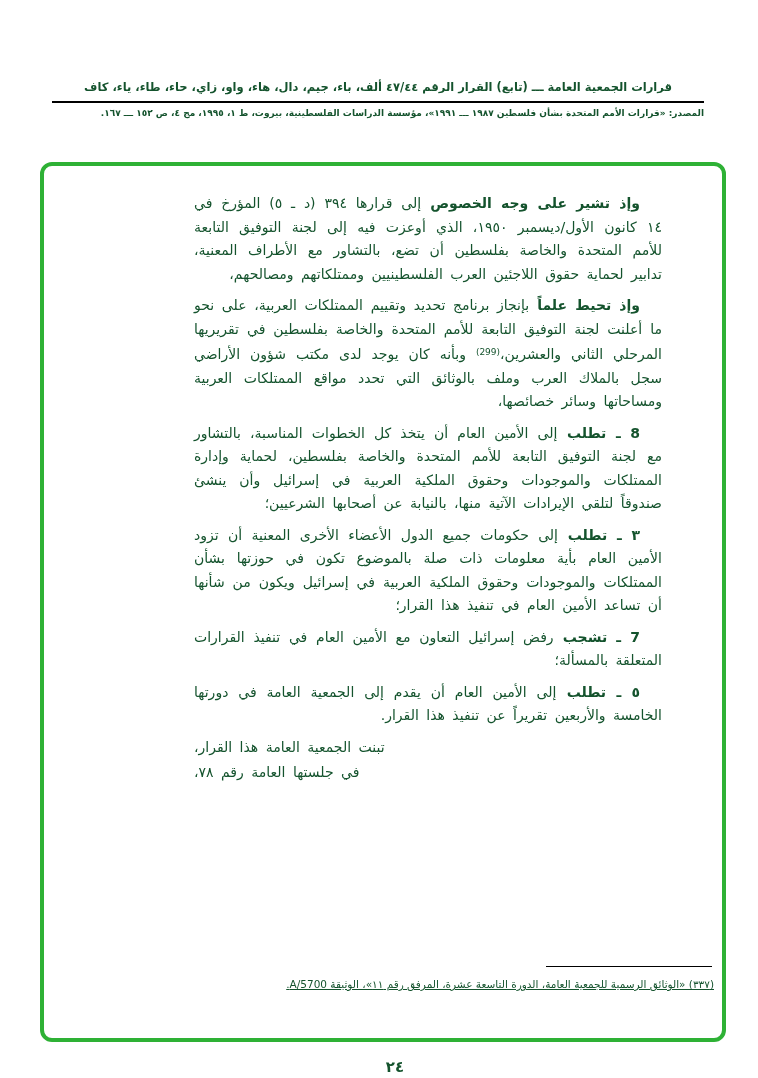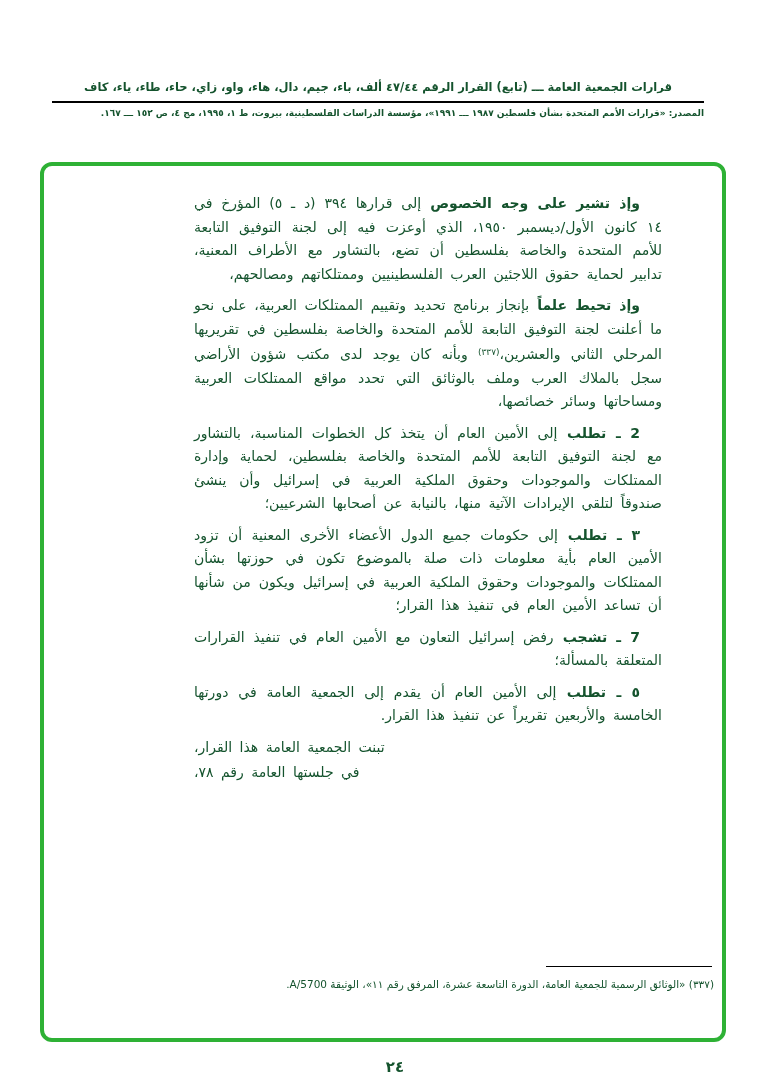--- a/index.html
+++ b/index.html
@@ -18,21 +18,21 @@
   }
   .res-text{
     position:absolute;top:26px;right:60px;width:468px;
     direction:rtl;text-align:justify;font-size:14px;line-height:23.5px;
     word-spacing:3px;
   }
   .res-text p{margin:0 0 8px;text-indent:22px;}
   .res-text p.closing{text-indent:6px;text-align:left;margin:2px 0 2px;}
   .lead{font-weight:700;}
   .fn-ref{font-size:9px;vertical-align:4px;}
-  .footnote-block{position:absolute;bottom:44px;right:8px;width:430px;direction:rtl;}
+  .footnote-block{position:absolute;bottom:44px;right:8px;width:430px;direction:rtl;text-decoration:underline;}
   .footnote-rule{border:0;border-top:1.5px solid #000;width:166px;margin:0 2px 8px 0;}
   .footnote-text{font-size:10.5px;line-height:19px;text-align:justify;padding-right:14px;text-indent:-14px;}
   .page-number{position:absolute;bottom:6px;left:16px;width:100%;text-align:center;font-size:15px;font-weight:700;}
 </style>
 </head>
 <body>
 
 <div class="page">
 
   <div class="doc-header">
@@ -40,23 +40,23 @@
     <hr class="header-rule">
     <div class="doc-source">المصدر: «قرارات الأمم المتحدة بشأن فلسطين ١٩٨٧ ـــ ١٩٩١»، مؤسسة الدراسات الفلسطينية، بيروت، ط ١، ١٩٩٥، مج ٤، ص ١٥٢ ـــ ١٦٧.</div>
   </div>
 
   <div class="res-box" style="border-color: rgb(46, 177, 53);">
 
     <div class="res-text">
 
       <p><span class="lead">وإذ تشير على وجه الخصوص </span><span>إلى قرارها ٣٩٤ (د ـ ٥) المؤرخ في ١٤ كانون الأول/ديسمبر ١٩٥٠، الذي أوعزت فيه إلى لجنة التوفيق التابعة للأمم المتحدة والخاصة بفلسطين أن تضع، بالتشاور مع الأطراف المعنية، تدابير لحماية حقوق اللاجئين العرب الفلسطينيين وممتلكاتهم ومصالحهم،</span></p>
 
-      <p><span class="lead">وإذ تحيط علماً </span><span>بإنجاز برنامج تحديد وتقييم الممتلكات العربية، على نحو ما أعلنت لجنة التوفيق التابعة للأمم المتحدة والخاصة بفلسطين في تقريريها المرحلي الثاني والعشرين،</span><span class="fn-ref">(٣٣٧)</span><span> وبأنه كان يوجد لدى مكتب شؤون الأراضي سجل بالملاك العرب وملف بالوثائق التي تحدد مواقع الممتلكات العربية ومساحاتها وسائر خصائصها،</span></p>
+      <p><span class="lead">وإذ تحيط علماً </span><span>بإنجاز برنامج تحديد وتقييم الممتلكات العربية، على نحو ما أعلنت لجنة التوفيق التابعة للأمم المتحدة والخاصة بفلسطين في تقريريها المرحلي الثاني والعشرين،</span><span class="fn-ref">(299)</span><span> وبأنه كان يوجد لدى مكتب شؤون الأراضي سجل بالملاك العرب وملف بالوثائق التي تحدد مواقع الممتلكات العربية ومساحاتها وسائر خصائصها،</span></p>
 
-      <p><span class="lead">2 ـ تطلب </span><span>إلى الأمين العام أن يتخذ كل الخطوات المناسبة، بالتشاور مع لجنة التوفيق التابعة للأمم المتحدة والخاصة بفلسطين، لحماية وإدارة الممتلكات والموجودات وحقوق الملكية العربية في إسرائيل وأن ينشئ صندوقاً لتلقي الإيرادات الآتية منها، بالنيابة عن أصحابها الشرعيين؛</span></p>
+      <p><span class="lead">8 ـ تطلب </span><span>إلى الأمين العام أن يتخذ كل الخطوات المناسبة، بالتشاور مع لجنة التوفيق التابعة للأمم المتحدة والخاصة بفلسطين، لحماية وإدارة الممتلكات والموجودات وحقوق الملكية العربية في إسرائيل وأن ينشئ صندوقاً لتلقي الإيرادات الآتية منها، بالنيابة عن أصحابها الشرعيين؛</span></p>
 
 
       <p><span class="lead">٣ ـ تطلب </span><span>إلى حكومات جميع الدول الأعضاء الأخرى المعنية أن تزود الأمين العام بأية معلومات ذات صلة بالموضوع تكون في حوزتها بشأن الممتلكات والموجودات وحقوق الملكية العربية في إسرائيل ويكون من شأنها أن تساعد الأمين العام في تنفيذ هذا القرار؛</span></p>
 
       <p><span class="lead">7 ـ تشجب </span><span>رفض إسرائيل التعاون مع الأمين العام في تنفيذ القرارات المتعلقة بالمسألة؛</span></p>
 
       <p><span class="lead">٥ ـ تطلب </span><span>إلى الأمين العام أن يقدم إلى الجمعية العامة في دورتها الخامسة والأربعين تقريراً عن تنفيذ هذا القرار.</span></p>
 
       <p class="closing">تبنت الجمعية العامة هذا القرار،</p>
       <p class="closing">في جلستها العامة رقم ٧٨،</p>

